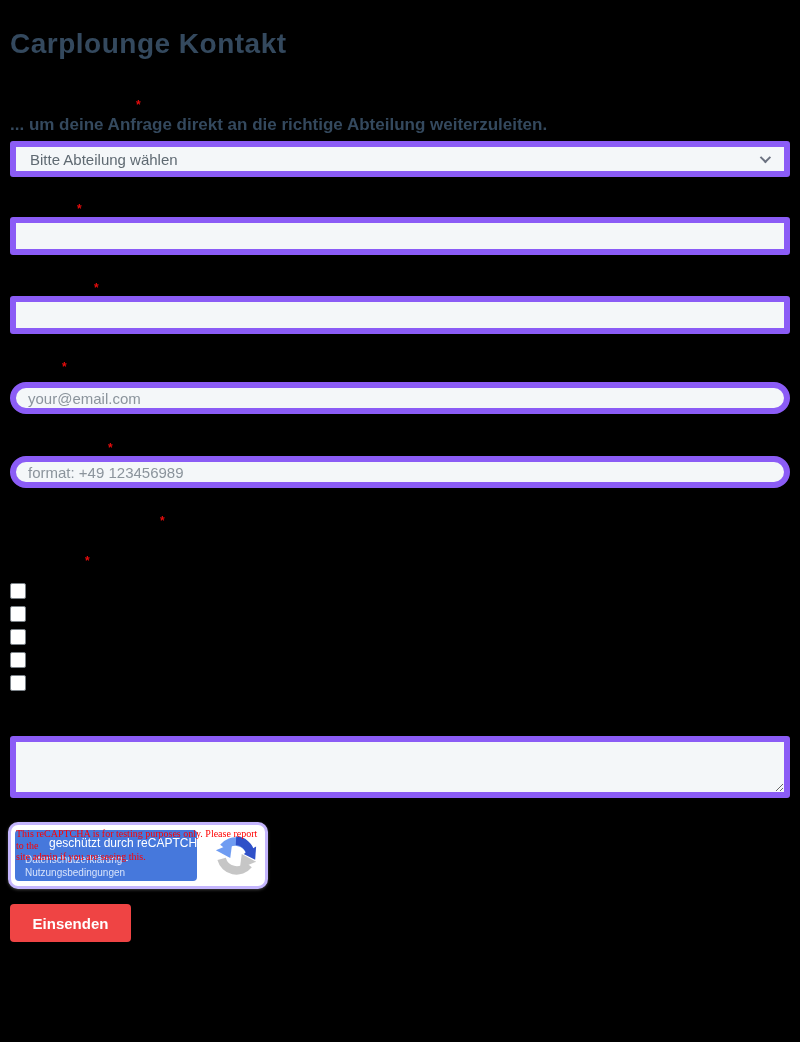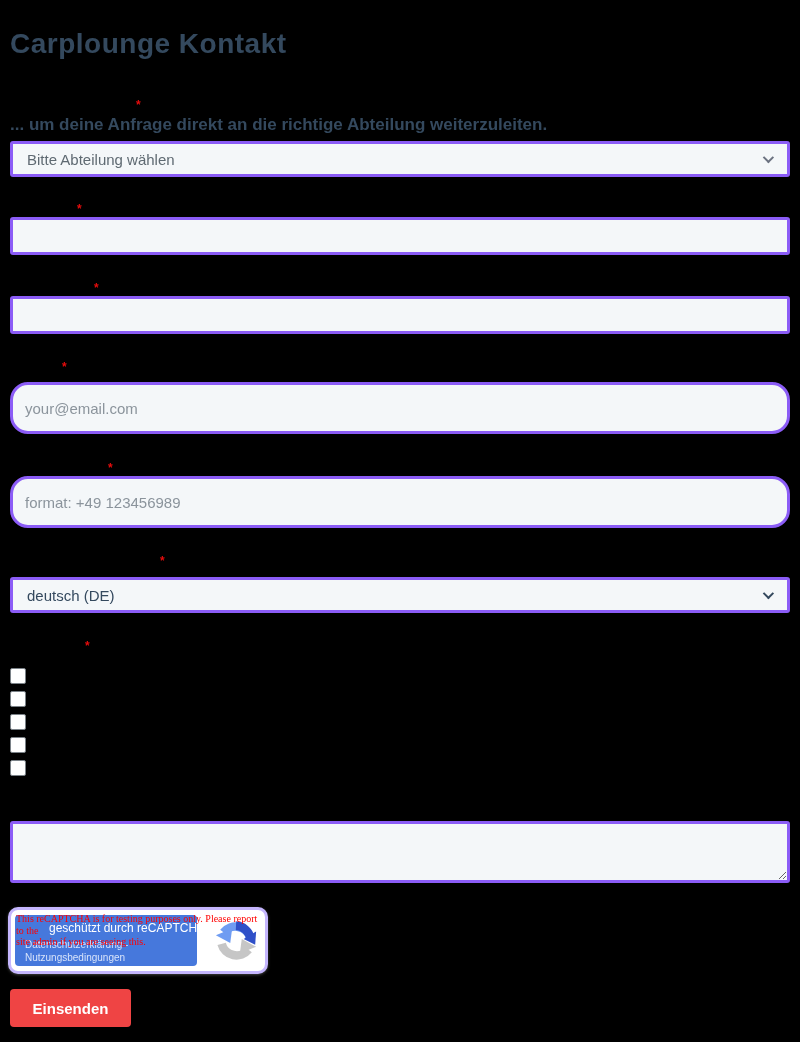--- a/index.html
+++ b/index.html
@@ -41,21 +41,21 @@
     margin-top: 6px;
     font-size: 17px;
     font-weight: bold;
     color: #34495e;
     line-height: 14px;
   }
 
   .field {
     width: 100%;
     background: #f4f7f9;
-    border: 3px solid #8b5cf6;
+    border: 6px solid #8b5cf6;
     border-radius: 3px;
     font-family: "Liberation Sans", sans-serif;
     font-size: 15px;
     color: #34495e;
     padding: 0 12px;
     display: block;
   }
   .select {
     height: 36px;
     display: flex;
@@ -68,21 +68,21 @@
   .select .sel-text-dark  { color: #34495e; }
   .chev {
     width: 8px; height: 8px;
     border-right: 2px solid #6b7280;
     border-bottom: 2px solid #6b7280;
     transform: rotate(45deg) translateY(-2px);
   }
   .chev.dark { border-color: #34495e; }
 
   input.field { height: 38px; }
-  input.field.h36 { height: 52px; border-radius: 18px; }
+  input.field.h36 { height: 32px; border-radius: 18px; }
   input.field::placeholder { color: #8b949c; opacity: 1; }
 
   .mt-38 { margin-top: 38px; }
   .mt-9  { margin-top: 9px; }
   .mt-25 { margin-top: 25px; }
   .mt-26 { margin-top: 26px; }
   .mt-27 { margin-top: 27px; }
   .mt-7  { margin-top: 1px; }
   .mt-8  { margin-top: 8px; }
   .mt-45 { margin-top: 45px; }
@@ -196,24 +196,20 @@
   
   <div class="label-row mt-26"><span class="req ml-52">*</span></div>
   <input class="field h36 mt-8" type="text" placeholder="your@email.com" style="">
 
   
   <div class="label-row mt-27"><span class="req ml-98">*</span></div>
   <input class="field h36 mt-7" type="text" placeholder="format: +49 123456989" style="">
 
   
   <div class="label-row mt-26"><span class="req ml-150">*</span></div>
-  <div class="field select mt-9">
-    <span class="sel-text-dark">deutsch (DE)</span>
-    <span class="chev dark"></span>
-  </div>
 
   
   <div class="label-row mt-26"><span class="req ml-75">*</span></div>
   <div class="checkbox-group" id="checkbox-group">
       <div class="checkbox-row">
         <div class="checkbox"></div>
       </div>
       <div class="checkbox-row">
         <div class="checkbox"></div>
       </div>

